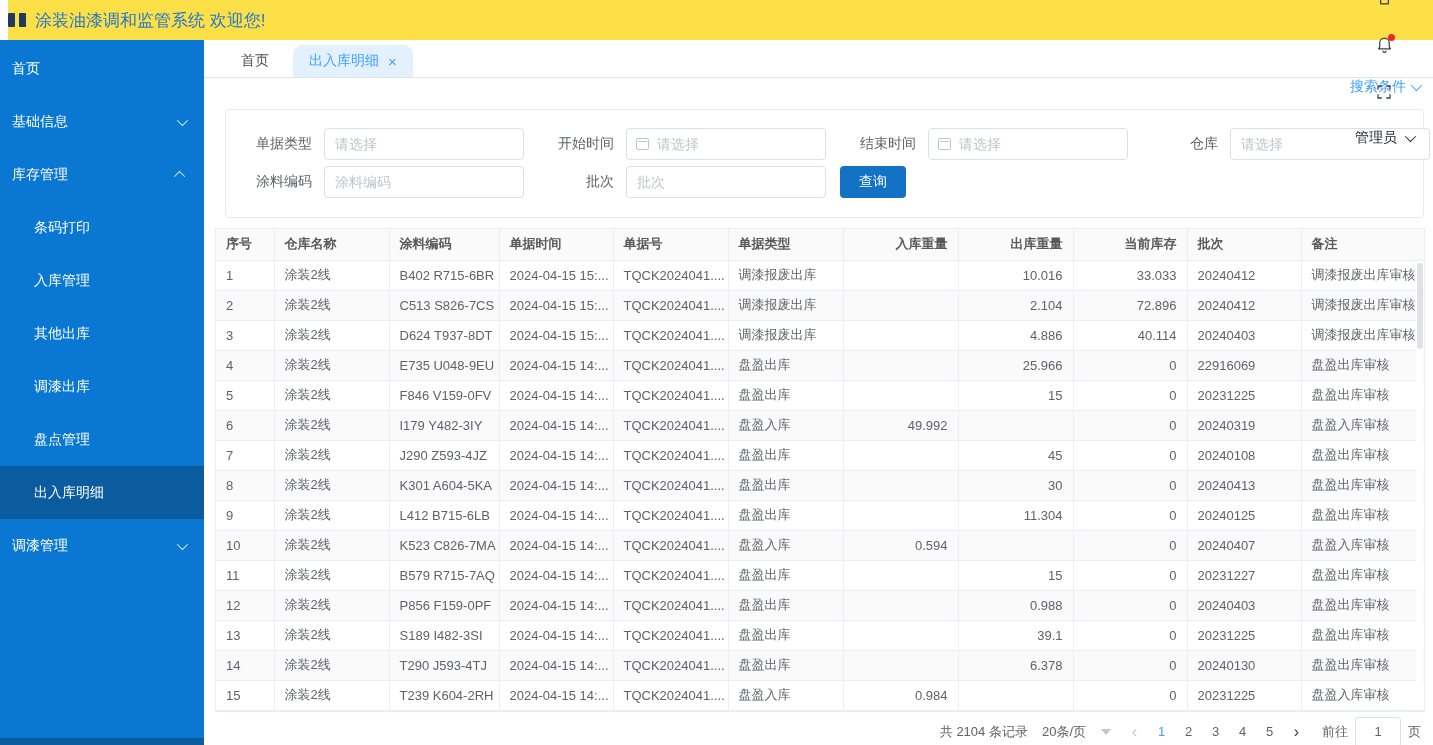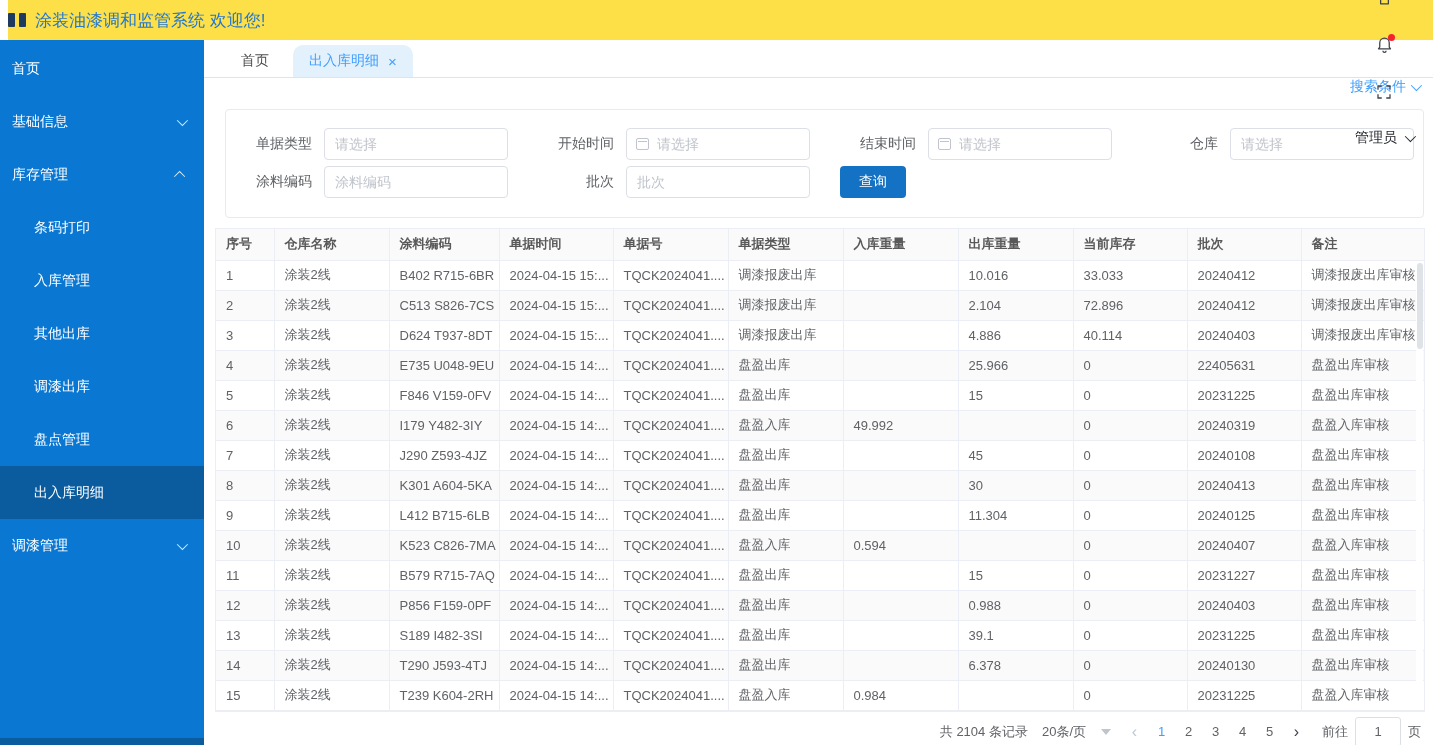--- a/index.html
+++ b/index.html
@@ -39,35 +39,35 @@
   .tab.active{background:#e2f1fc;color:var(--link,#409eff);border-radius:10px 10px 0 0;}
   .tab .close{margin-left:9px;font-size:15px;line-height:1;}
   .toolbar{height:30px;display:flex;align-items:flex-start;justify-content:flex-end;padding-right:14px;}
   .search-toggle{color:var(--link,#409eff);font-size:14px;display:flex;align-items:center;gap:5px;cursor:pointer;}
   .search-toggle .chev{color:var(--link,#409eff);}
   
   .search-panel{margin:1px 9px 10px 21px;border:1px solid #e6ebf2;border-radius:4px;padding:12px 0 13px;}
   .search-row{display:flex;align-items:center;margin:6px 0;}
   .fgroup{display:flex;align-items:center;width:302px;flex:0 0 auto;}
   .fgroup label{width:86px;text-align:right;color:#606266;font-size:14px;padding-right:12px;white-space:nowrap;flex:0 0 auto;}
-  .inp{position:relative;width:184px;}
+  .inp{position:relative;width:200px;}
   .inp input{width:100%;height:32px;box-sizing:border-box;border:1px solid #dcdfe6;border-radius:4px;padding:0 10px;font-size:14px;color:#606266;outline:none;background:#fff;}
   .inp input::placeholder{color:#c0c4cc;}
   .inp.with-icon input{padding-left:30px;}
   .cal-icon{position:absolute;left:10px;top:10px;width:11px;height:10px;border:1px solid #c0c4cc;border-radius:2px;}
   .cal-icon::before{content:"";position:absolute;left:1px;right:1px;top:2px;height:1px;background:#c0c4cc;}
   .query-btn{margin-left:10px;height:32px;padding:0 19px;background:var(--btn,#1472c4);color:#fff;border:none;border-radius:4px;font-size:14px;cursor:pointer;}
   
   .table-wrap{margin:0 8px 0 11px;border:1px solid #ebeef5;position:relative;background:#fff;}
   table{width:100%;border-collapse:collapse;table-layout:fixed;font-size:13px;color:#606266;}
   th{height:31px;background:#fafafa;font-weight:700;color:#595959;text-align:left;padding:0 10px;border-right:1px solid #ebeef5;border-bottom:1px solid #ebeef5;white-space:nowrap;overflow:hidden;box-sizing:border-box;}
   td{height:30px;padding:0 10px;border-right:1px solid #ebeef5;border-bottom:1px solid #ebeef5;white-space:nowrap;overflow:hidden;box-sizing:border-box;background:#fff;}
   tbody tr:nth-child(even) td{background:#fafafa;}
   th:last-child,td:last-child{border-right:none;}
-  .ar{text-align:left;}
+  .ar{text-align:right;}
   .vscroll-track{position:absolute;top:32px;right:1px;width:7px;bottom:1px;background:#fff;}
   .vscroll-thumb{position:absolute;top:2px;right:0;width:6px;height:86px;background:#dfe3e8;border-radius:3px;cursor:pointer;}
   
   .pager{display:flex;align-items:center;justify-content:flex-end;height:34px;margin:3px 12px 0 0;font-size:13px;color:#606266;}
   .pg-total{margin-right:14px;}
   .pg-size{margin-right:10px;display:flex;align-items:center;gap:15px;cursor:pointer;}
   .pg-caret{width:0;height:0;border-left:5px solid transparent;border-right:5px solid transparent;border-top:6px solid #c0c4cc;}
   .pg-btn{min-width:27px;height:27px;display:flex;align-items:center;justify-content:center;cursor:pointer;border-radius:2px;}
   .pg-btn.page.active{color:var(--link,#409eff);}
   .pg-arrow{font-size:16px;}
@@ -278,21 +278,21 @@
           <tr>
             <td class="">4</td>
             <td class="">涂装2线</td>
             <td class="">E735 U048-9EU</td>
             <td class="">2024-04-15 14:...</td>
             <td class="">TQCK2024041....</td>
             <td class="">盘盈出库</td>
             <td class="ar"></td>
             <td class="ar">25.966</td>
             <td class="ar">0</td>
-            <td class="">22405631</td>
+            <td class="">22916069</td>
             <td class="">盘盈出库审核</td>
           </tr>
           <tr>
             <td class="">5</td>
             <td class="">涂装2线</td>
             <td class="">F846 V159-0FV</td>
             <td class="">2024-04-15 14:...</td>
             <td class="">TQCK2024041....</td>
             <td class="">盘盈出库</td>
             <td class="ar"></td>

